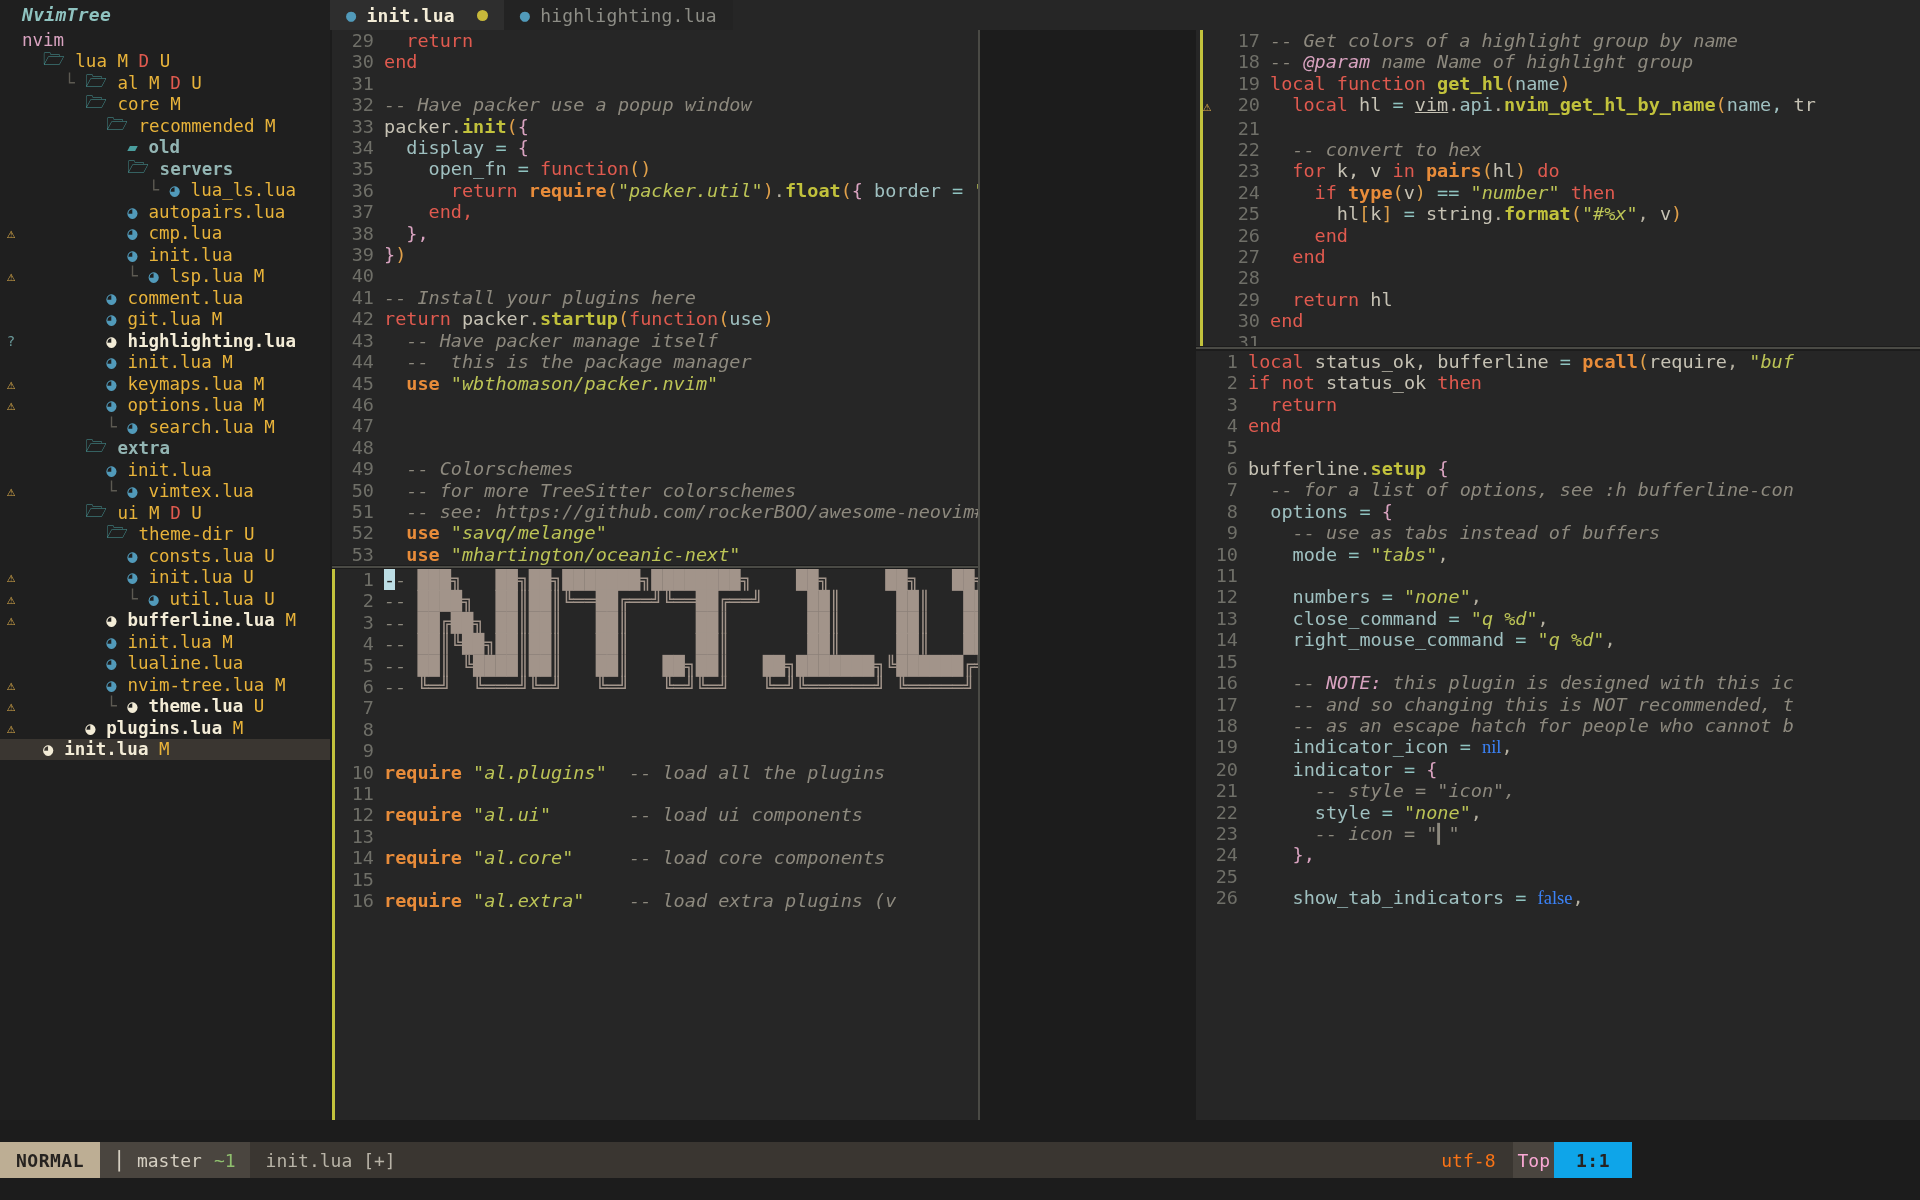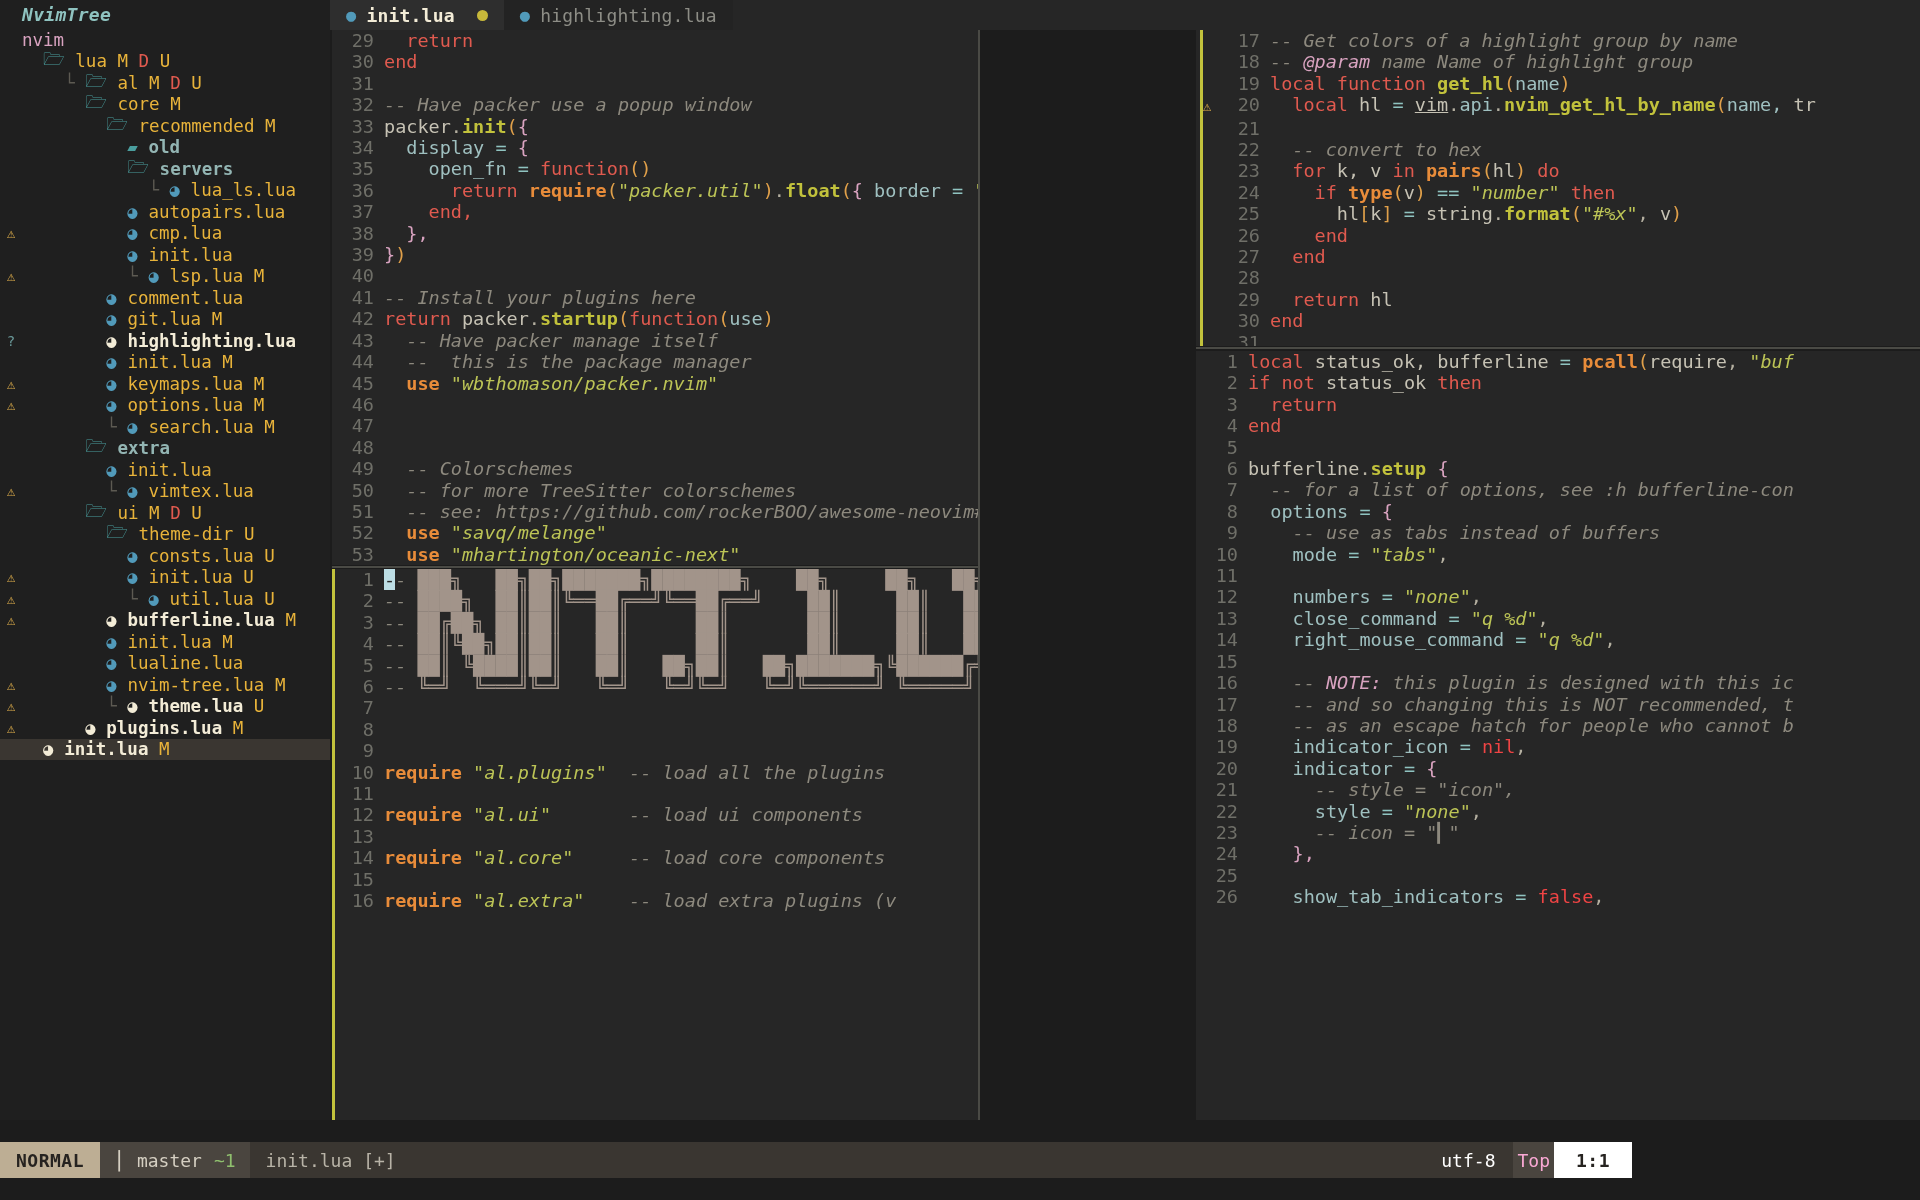--- a/index.html
+++ b/index.html
@@ -65,38 +65,38 @@
   .c-id  { color:#c6c2b4; }
   .c-var { color:#9fc0c0; }
   .c-str { color:#bcc456; font-style:italic; }
   .c-punc{ color:#b5b0a1; }
   .c-paren{ color:#e0a04a; }
   .c-paren2{ color:#d9a3c0; }
   .c-op  { color:#8fc3c0; }
   .c-field{ color:#9fc0c0; }
   .c-ul  { text-decoration:underline; }
   .c-at  { color:#d9a3c0; font-style:italic; }
-  .c-bool{ color:#ef4444; }
+  .c-bool{ color:#3b82f6;font-family:Liberation Serif, serif; }
   .cursor-blk { background:#bcdde4; color:#262626; }
   .ascii { color:#a2948a; }
 
   
   #statusline { position:absolute; left:0; bottom:22px; width:1632px; height:36px;
                 background:#3a3631; display:flex; align-items:center;
                 font-size:18px; }
   .sl-mode { background:#bdae94; color:#262320; font-weight:bold;
              padding:0 16px; height:36px; display:flex; align-items:center; letter-spacing:0.5px;}
   .sl-git { background:#4a453f; color:#d5cfc2; height:36px; display:flex;
             align-items:center; gap:12px; padding:0 14px; }
   .sl-file { color:#b8b3a7; padding:0 16px;text-align:right; }
   .sl-spacer { flex:1; }
-  .sl-enc { color:#ffffff; padding:0 18px; }
+  .sl-enc { color:#f97316; padding:0 18px; }
   .sl-pos { background:#4a453f; color:#f9a8d4; height:36px; display:flex;
             align-items:center; padding:0 4px; }
-  .sl-loc { background:#ffffff; color:#262320; font-weight:bold; height:36px;
+  .sl-loc { background:#0ea5e9; color:#262320; font-weight:bold; height:36px;
             display:flex; align-items:center; padding:16px 22px; letter-spacing:0.5px;}
   .git-add { color:#8fbf6e; }
   #botbar { position:absolute; left:0; bottom:0; width:1920px; height:22px; background:#1c1c1c; }
 </style>
 </head>
 <body>
 
 <div id="app">
 
   <div id="tabline">

